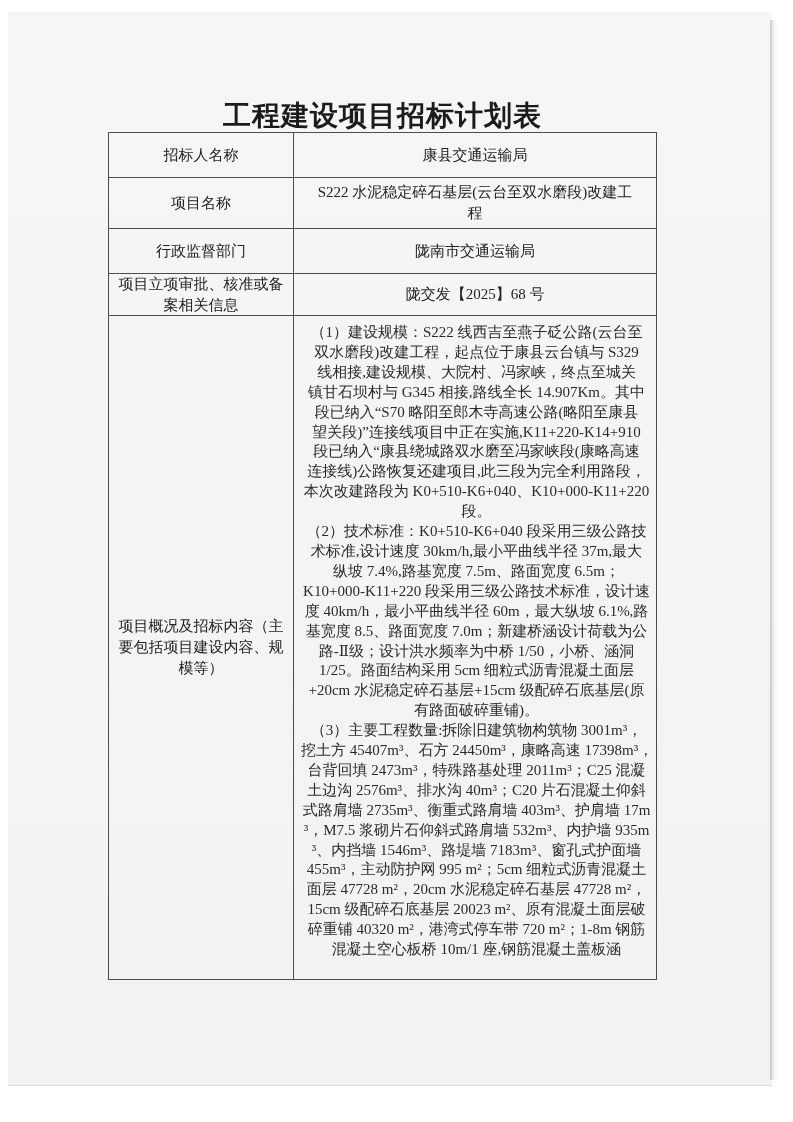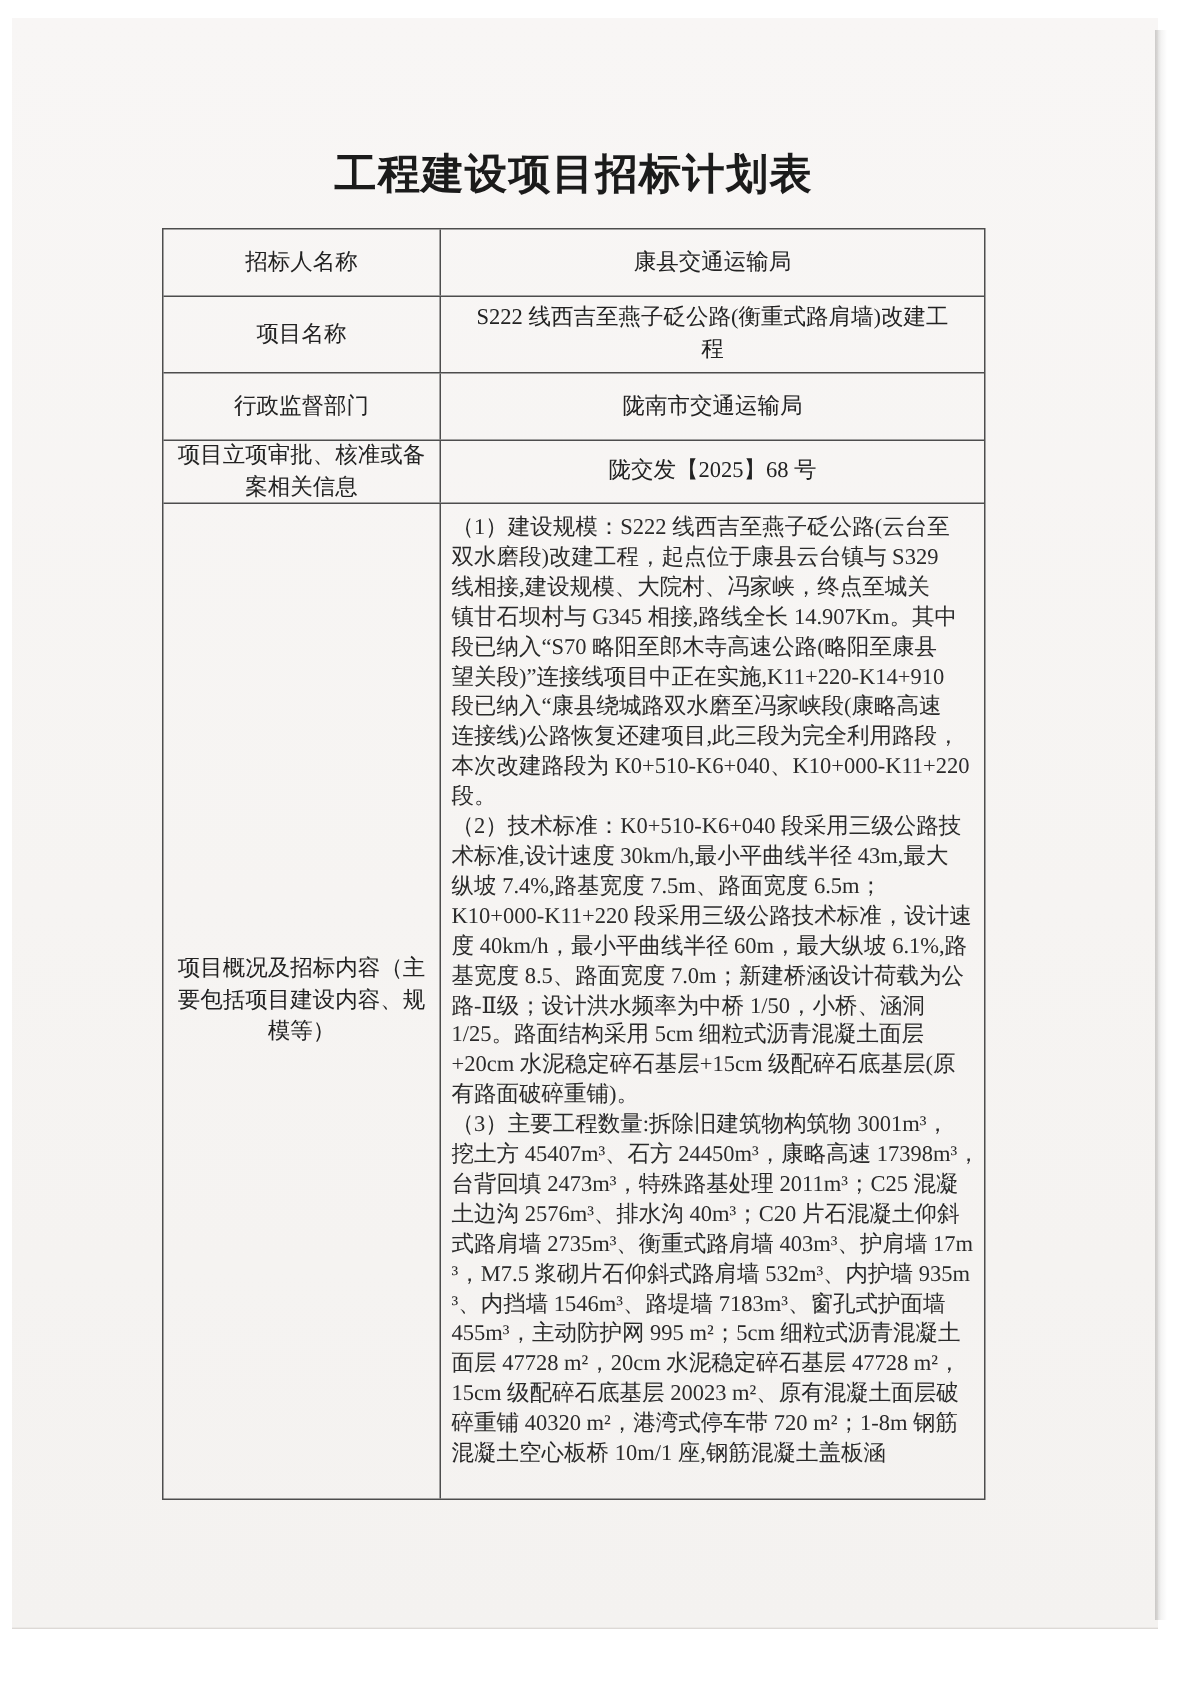--- a/index.html
+++ b/index.html
@@ -17,21 +17,21 @@
     position:absolute; left:762px; top:8px; width:8px; height:1060px;
     background:linear-gradient(90deg,rgba(150,148,146,0.45),rgba(210,208,206,0.25),rgba(245,245,245,0));
   }
   .doc-title {
     position:absolute; left:100px; top:86px; width:549px;
     text-align:center; font-family:"Liberation Sans","DejaVu Sans",sans-serif;
     font-weight:bold; font-size:28px; line-height:36px; color:#1b1b1b;
     letter-spacing:1px; white-space:nowrap;
   }
   .doc-table {
-    position:absolute; left:100px; top:140px; width:549px;
+    position:absolute; left:100px; top:120px; width:549px;
     border:1px solid #4d4d4d; box-sizing:border-box; background:transparent;
   }
   .t-row { display:flex; box-sizing:border-box; }
   .t-row + .t-row { border-top:1px solid #4d4d4d; }
   .cell { box-sizing:border-box; }
   .cell-label {
     width:185px; flex:0 0 185px; border-right:1px solid #4d4d4d;
     display:flex; align-items:center; justify-content:center;
     text-align:center; font-size:15px; line-height:21px; color:#222;
     padding:2px 6px; white-space:pre-line;
@@ -43,40 +43,40 @@
   }
   .row-1 { height:44px; }
   .row-2 { height:51px; }
   .row-3 { height:45px; }
   .row-4 { height:42px; }
   .row-5 { height:664px; }
   .cell-content {
     flex:1 1 auto; display:block; padding:7px 4px 0 7px;
     font-size:15px; line-height:19.9px; color:#2a2a2a; overflow:hidden;
   }
-  .content-line { white-space:pre; }
+  .content-line { white-space:pre;text-align:center; }
 </style>
 </head>
 <body>
 
 <div class="page">
   <div class="page-edge-right"></div>
 
   <div class="doc-title">工程建设项目招标计划表</div>
 
   <div class="doc-table">
 
     <div class="t-row row-1">
       <div class="cell cell-label">招标人名称</div>
       <div class="cell cell-value">康县交通运输局</div>
     </div>
 
     <div class="t-row row-2">
       <div class="cell cell-label">项目名称</div>
-      <div class="cell cell-value">S222 线西吉至燕子砭公路(衡重式路肩墙)改建工
+      <div class="cell cell-value">S222 水泥稳定碎石基层(云台至双水磨段)改建工
 程</div>
     </div>
 
     <div class="t-row row-3">
       <div class="cell cell-label">行政监督部门</div>
       <div class="cell cell-value">陇南市交通运输局</div>
     </div>
 
     <div class="t-row row-4">
       <div class="cell cell-label">项目立项审批、核准或备
@@ -106,21 +106,21 @@
           <div class="content-line">段已纳入“康县绕城路双水磨至冯家峡段(康略高速</div>
 
           <div class="content-line">连接线)公路恢复还建项目,此三段为完全利用路段，</div>
 
           <div class="content-line">本次改建路段为 K0+510-K6+040、K10+000-K11+220</div>
 
           <div class="content-line">段。</div>
 
           <div class="content-line">（2）技术标准：K0+510-K6+040 段采用三级公路技</div>
 
-          <div class="content-line">术标准,设计速度 30km/h,最小平曲线半径 43m,最大</div>
+          <div class="content-line">术标准,设计速度 30km/h,最小平曲线半径 37m,最大</div>
 
           <div class="content-line">纵坡 7.4%,路基宽度 7.5m、路面宽度 6.5m；</div>
 
           <div class="content-line">K10+000-K11+220 段采用三级公路技术标准，设计速</div>
 
           <div class="content-line">度 40km/h，最小平曲线半径 60m，最大纵坡 6.1%,路</div>
 
           <div class="content-line">基宽度 8.5、路面宽度 7.0m；新建桥涵设计荷载为公</div>
 
           <div class="content-line">路-Ⅱ级；设计洪水频率为中桥 1/50，小桥、涵洞</div>

